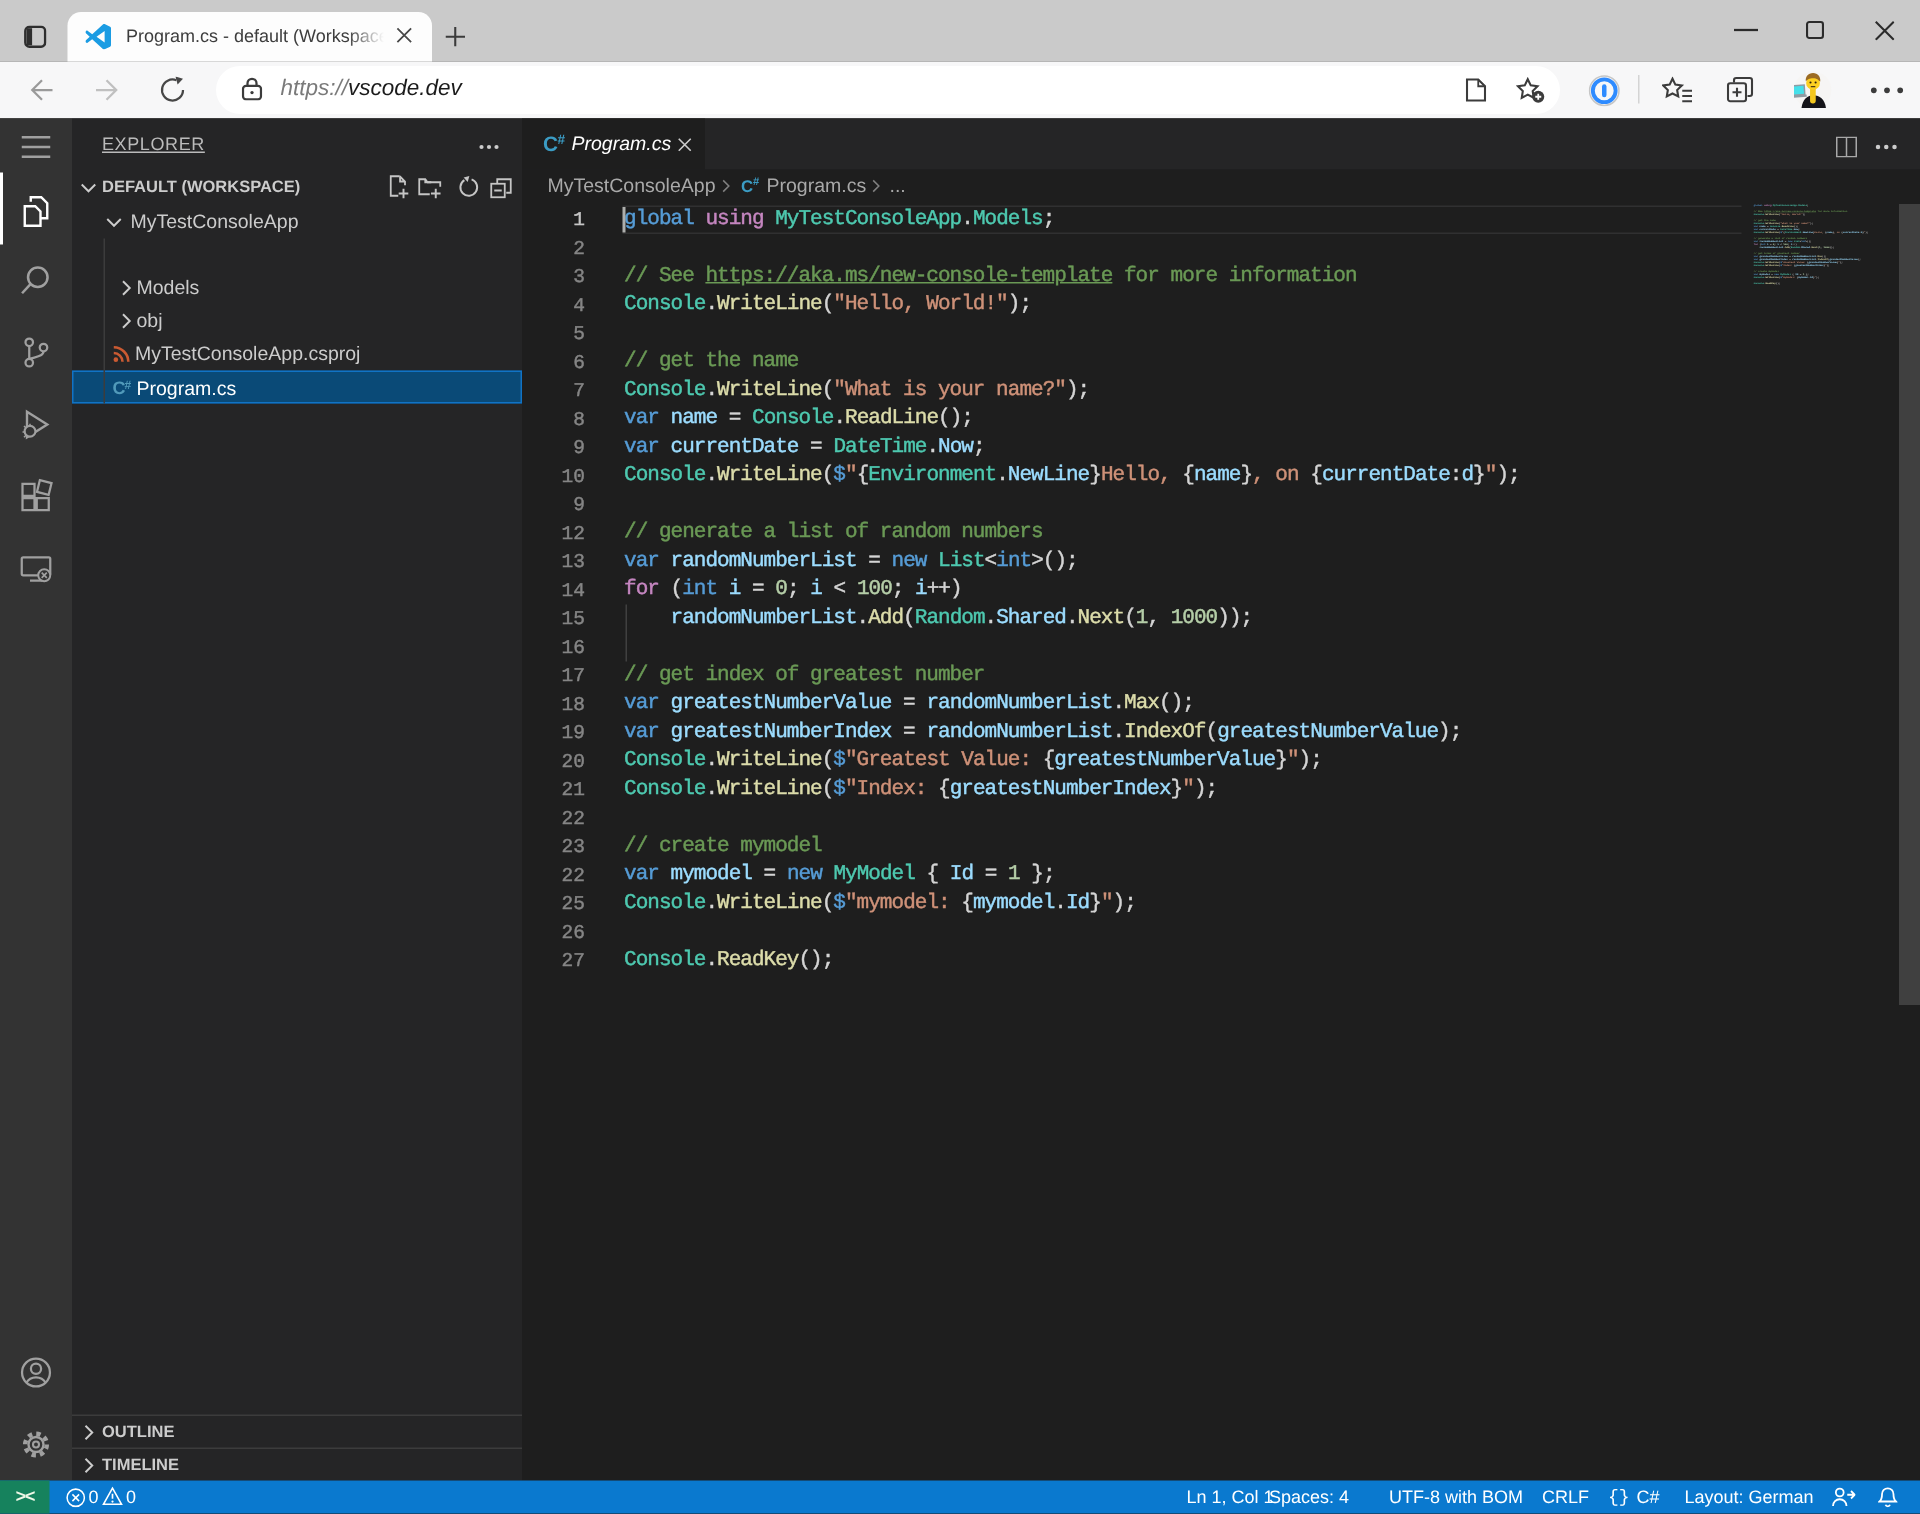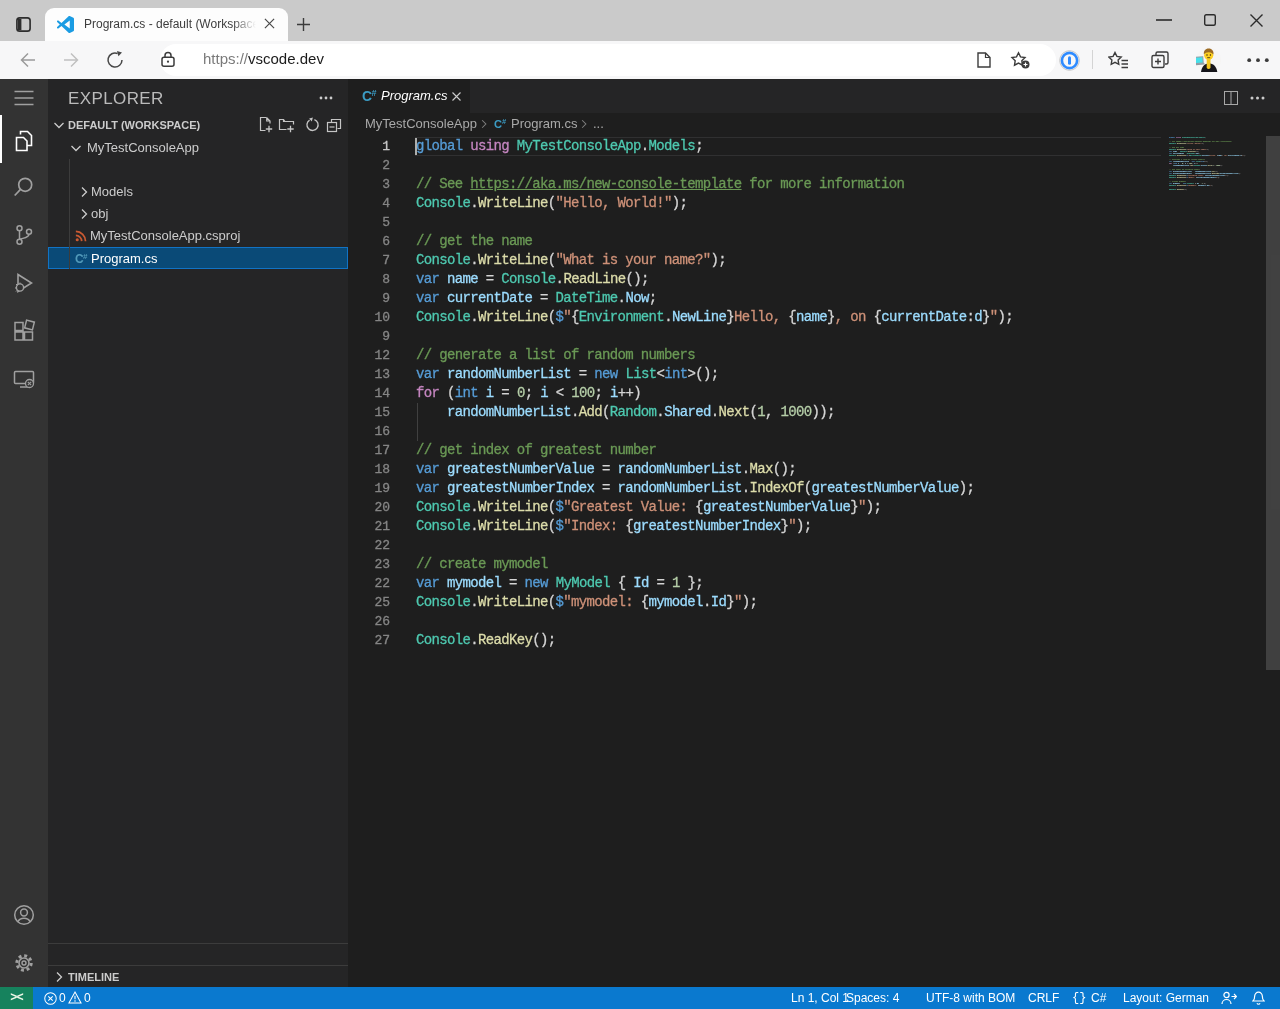--- a/index.html
+++ b/index.html
@@ -5,32 +5,32 @@
   * { margin:0; padding:0; box-sizing:border-box; }
   html,body { width:1280px; height:1009px; overflow:hidden; background:#1e1e1e;
     font-family:"Liberation Sans", sans-serif; }
   .abs { position:absolute; }
   svg { display:block; }
   
   #titlebar { position:absolute; left:0; top:0; width:1280px; height:41px; background:#cacaca; }
   #btab { position:absolute; left:45px; top:8px; width:243px; height:33px; background:#fdfdfd;
     border-radius:9px 9px 0 0; }
   #navbar { position:absolute; left:0; top:41px; width:1280px; height:38px; background:#f7f7f8; }
-  #urlpill { position:absolute; left:160px; top:44px; width:896px; height:32px; background:#ffffff;
-    border-radius:16px; }
+  #urlpill { position:absolute; left:144px; top:44px; width:896px; height:32px; background:#ffffff;
+    border-radius:16px;font-style:italic; }
   #urlpill .url { position:absolute; left:43px; top:6px; font-size:15px; color:#1b1b1b; }
   #urlpill .url .sch { color:#7a7a7a; }
   
   #vscode { position:absolute; left:0; top:79px; width:1280px; height:908px; background:#1e1e1e; }
   #activitybar { position:absolute; left:0; top:0; width:48px; height:908px; background:#333333; }
   .aicon { position:absolute; left:12px; width:24px; height:24px; color:#a0a0a0; }
   #actindicator { position:absolute; left:0; top:36px; width:2px; height:48px; background:#ffffff; }
   #sidebar { position:absolute; left:48px; top:0; width:300px; height:908px; background:#252526;
     color:#cccccc; overflow:hidden; }
-  .shead { position:absolute; left:20px; top:10px; font-size:17px; color:#bbbbbb; letter-spacing:0.4px; }
+  .shead { position:absolute; left:20px; top:10px; font-size:12px; color:#bbbbbb; letter-spacing:0.4px;text-decoration:underline; }
   .sect { position:absolute; left:0px; width:300px; height:22px; font-size:11px; font-weight:bold;
     color:#cccccc; line-height:22px; }
   .row { position:absolute; left:0; width:300px; height:22px; line-height:22px; font-size:13px;
     color:#cccccc; white-space:nowrap; }
   .chev { position:absolute; top:3px; width:16px; height:16px; color:#cccccc; }
   #tabstrip { position:absolute; left:348px; top:0; width:932px; height:34px; background:#252526; }
   #etab { position:absolute; left:0; top:0; width:122px; height:34px; background:#1e1e1e; }
   #etab .name { position:absolute; left:33px; top:9px; font-style:italic; font-size:13px; color:#ffffff; }
   #breadcrumbs { position:absolute; left:348px; top:34px; width:932px; height:22px; background:#1e1e1e;
     font-size:13px; color:#a9a9a9; line-height:22px; white-space:nowrap; }
@@ -268,20 +268,26 @@
       <span style="position:absolute;left:43px;">obj</span>
     </div>
     <div class="row" style="top:168px;background:#0a4a77;border:1px solid #1173c5;color:#ffffff;">
       <svg class="abs" style="left:26px;top:3px;" width="15" height="15" viewBox="0 0 15 15">
           <text x="0" y="11.5" font-size="12" font-weight="bold" fill="#519aba" font-family="Liberation Sans">C</text>
           <text x="8" y="8" font-size="8" font-weight="bold" fill="#519aba" font-family="Liberation Sans">#</text>
         </svg>
       <span style="position:absolute;left:42px;">Program.cs</span>
     </div>
     <div class="abs" style="left:0;top:864px;width:300px;height:1px;background:#3c3c3c;"></div>
+    <div class="sect" style="top:865px;">
+      <svg class="chev" style="left:3px;" viewBox="0 0 16 16">
+          <path fill="none" stroke="#cccccc" stroke-width="1.3" d="M6 3.5l4.5 4.5L6 12.5"></path>
+        </svg>
+      <span style="position:absolute;left:20px;">OUTLINE</span>
+    </div>
     <div class="abs" style="left:0;top:886px;width:300px;height:1px;background:#3c3c3c;"></div>
     <div class="sect" style="top:887px;">
       <svg class="chev" style="left:3px;" viewBox="0 0 16 16">
           <path fill="none" stroke="#cccccc" stroke-width="1.3" d="M6 3.5l4.5 4.5L6 12.5"></path>
         </svg>
       <span style="position:absolute;left:20px;">TIMELINE</span>
     </div>
   </div>
   <div id="tabstrip">
     <div id="etab">

